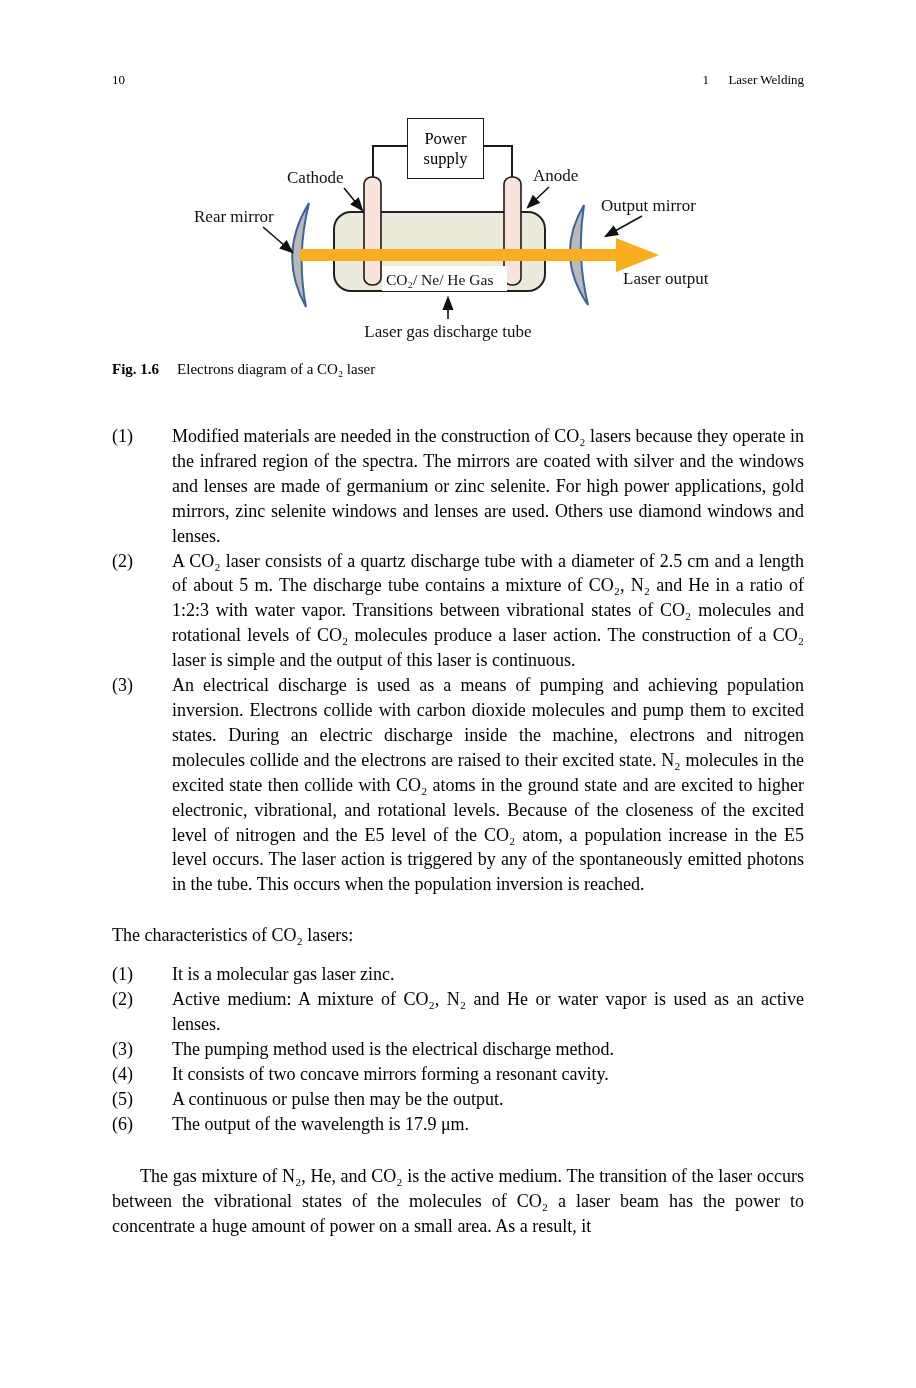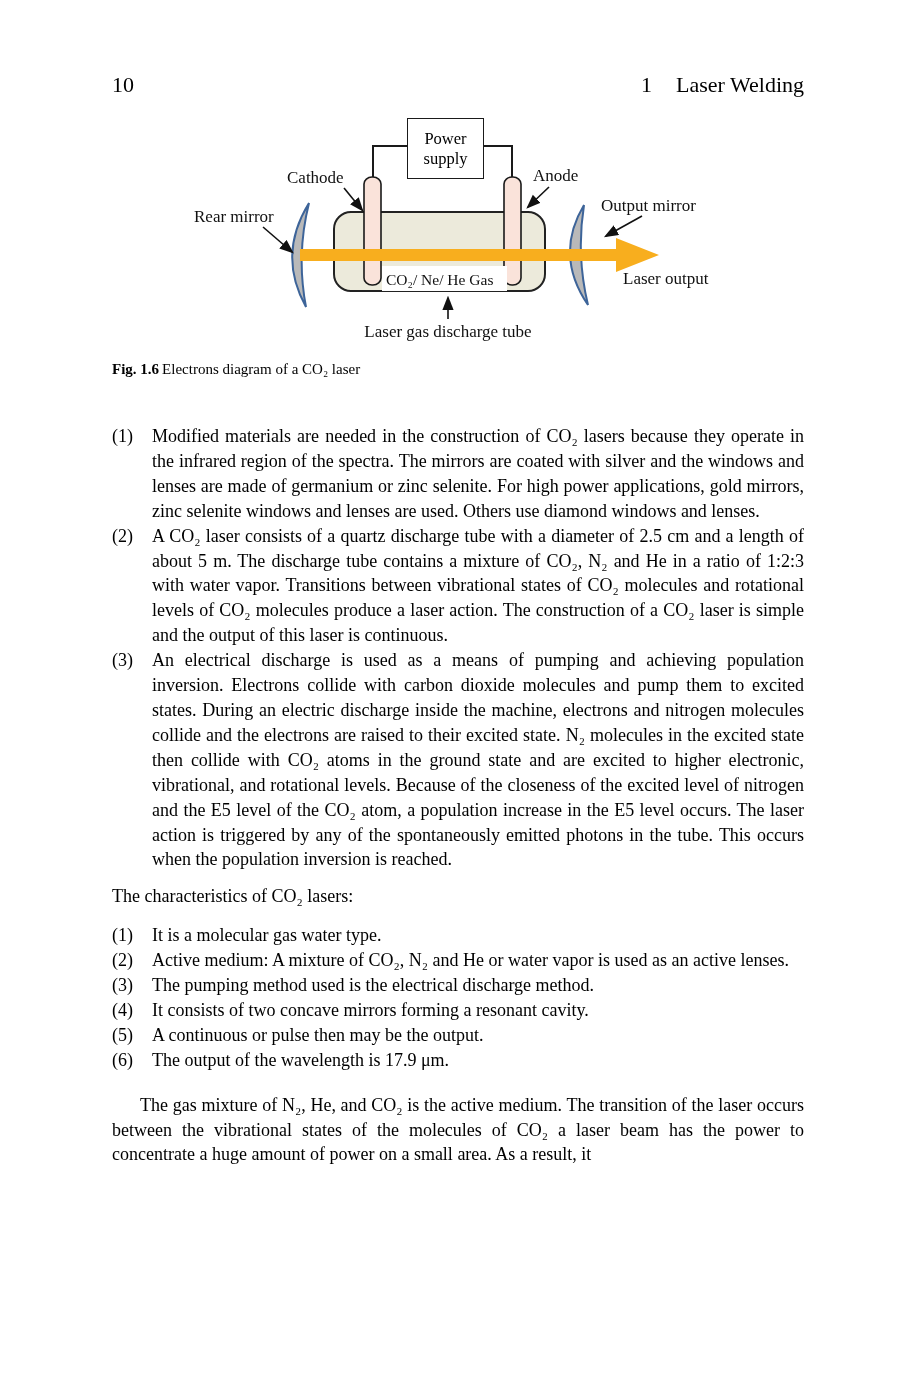--- a/index.html
+++ b/index.html
@@ -12,21 +12,21 @@
     font-family: "Liberation Serif", "DejaVu Serif", serif;
     color: #000;
     overflow: hidden;
   }
 
   
   .header {
     position: absolute;
     top: 72px; left: 112px; width: 692px;
     display: flex; justify-content: space-between;
-    font-size: 22px;
+    font-size: 13px;
   }
   .chapter-title-wrap span { display: inline-block; }
   .chapter-gap { width: 13px; }
 
   
   .figure-area {
     position: absolute;
     top: 105px; left: 0; width: 916px; height: 250px;
   }
   .figure-area svg { position: absolute; top: 0; left: 0; }
@@ -47,35 +47,35 @@
   .electrode { stroke: #1a1a1a; stroke-width: 1.6; }
   .wire { stroke: #1a1a1a; stroke-width: 2; fill: none; }
   .ann-arrow { stroke: #111; stroke-width: 1.6; fill: none; }
 
   
   .caption {
     position: absolute;
     top: 361px; left: 112px; width: 692px;
     font-size: 15px;
   }
-  .caption b { margin-right: 3px; }
+  .caption b { margin-right: 18px; }
 
   
   .body {
     position: absolute;
     top: 424px; left: 112px; width: 692px;
     font-size: 18px; line-height: 24.9px;
   }
   .li-row { display: flex; }
   .li-num { width: 40px; flex: 0 0 40px; }
-  .li-text { width: 652px; text-align: justify; }
-  .char-heading { margin-top: 12px; }
+  .li-text { width: 652px; text-align: justify; margin-left: 20px; }
+  .char-heading { margin-top: 26px; }
   .char-list { margin-top: 14px; }
   .closing {
-    margin-top: 20px;
+    margin-top: 28px;
     text-align: justify;
     text-indent: 28px;
   }
 </style>
 </head>
 <body>
 
 <div class="page">
 
   <div class="header">
@@ -147,21 +147,21 @@
     <div class="li-row">
       <span class="li-num">(3)</span>
       <span class="li-text">An electrical discharge is used as a means of pumping and achieving population inversion. Electrons collide with carbon dioxide molecules and pump them to excited states. During an electric discharge inside the machine, electrons and nitrogen molecules collide and the electrons are raised to their excited state. N₂ molecules in the excited state then collide with CO₂ atoms in the ground state and are excited to higher electronic, vibrational, and rotational levels. Because of the closeness of the excited level of nitrogen and the E5 level of the CO₂ atom, a population increase in the E5 level occurs. The laser action is triggered by any of the spontaneously emitted photons in the tube. This occurs when the population inversion is reached.</span>
     </div>
 
     <div class="char-heading">The characteristics of CO₂ lasers:</div>
 
     <div class="char-list">
       <div class="li-row">
         <span class="li-num">(1)</span>
-        <span class="li-text">It is a molecular gas water type.</span>
+        <span class="li-text">It is a molecular gas laser zinc.</span>
       </div>
       <div class="li-row">
         <span class="li-num">(2)</span>
         <span class="li-text">Active medium: A mixture of CO₂, N₂ and He or water vapor is used as an active lenses.</span>
       </div>
       <div class="li-row">
         <span class="li-num">(3)</span>
         <span class="li-text">The pumping method used is the electrical discharge method.</span>
       </div>
       <div class="li-row">

